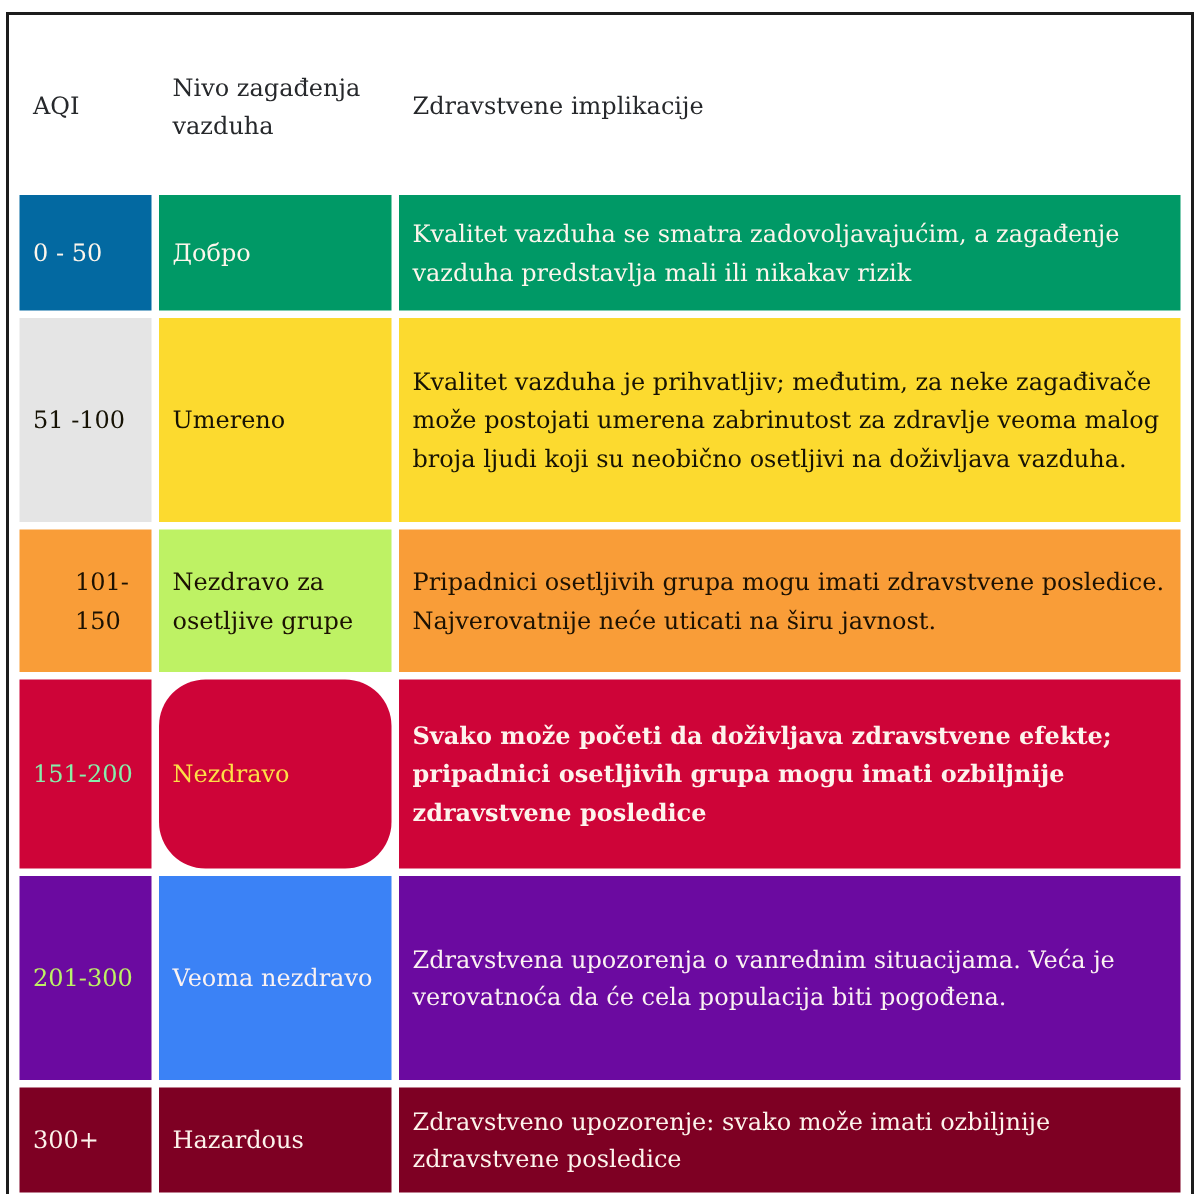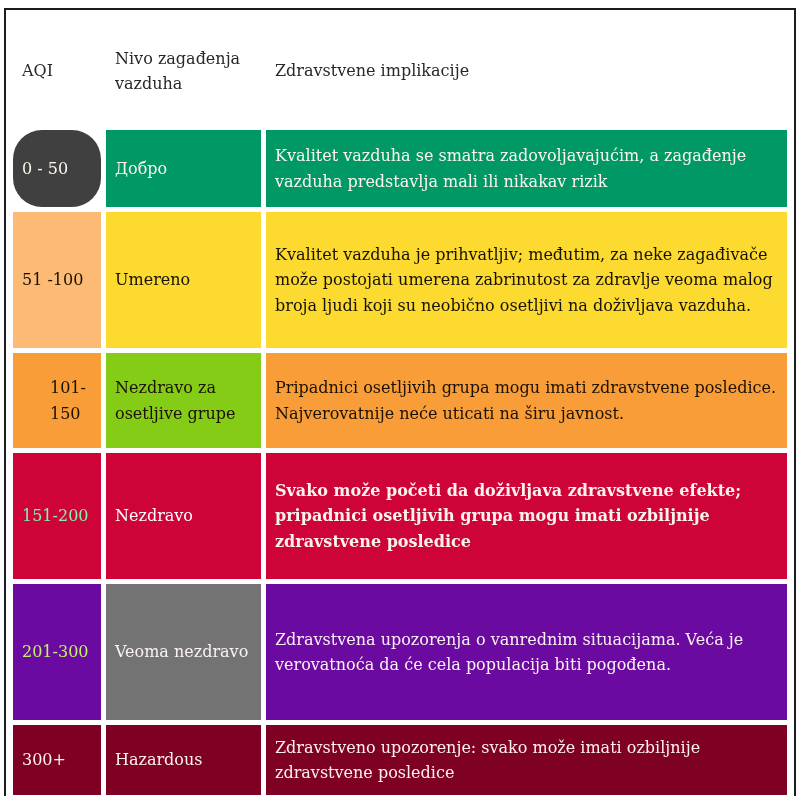--- a/index.html
+++ b/index.html
@@ -58,42 +58,42 @@
     </colgroup>
     <thead>
       <tr>
         <th>AQI</th>
         <th>Nivo zagađenja vazduha</th>
         <th>Zdravstvene implikacije</th>
       </tr>
     </thead>
     <tbody>
       <tr class="r0">
-        <td style="background-color: #404040; color: rgb(253, 246, 236); border-radius: 29px;">0 - 50</td>
+        <td style="background-color: #0369a1; color: rgb(253, 246, 236);">0 - 50</td>
         <td style="background-color: rgb(0, 153, 102); color: rgb(253, 246, 236); margin-top: 27px;">Добро</td>
         <td style="background-color: rgb(0, 153, 102); color: rgb(253, 246, 236);">Kvalitet vazduha se smatra zadovoljavajućim, a zagađenje vazduha predstavlja mali ili nikakav rizik</td>
       </tr>
       <tr class="r1">
-        <td style="background-color: #fdba74; color: rgb(22, 18, 4);">51 -100</td>
+        <td style="background-color: #e5e5e5; color: rgb(22, 18, 4);">51 -100</td>
         <td style="background-color: rgb(252, 218, 47); color: rgb(22, 18, 4);">Umereno</td>
         <td style="background-color: rgb(252, 218, 47); color: rgb(22, 18, 4);">Kvalitet vazduha je prihvatljiv; međutim, za neke zagađivače može postojati umerena zabrinutost za zdravlje veoma malog broja ljudi koji su neobično osetljivi na doživljava vazduha.</td>
       </tr>
       <tr class="r2">
         <td style="background-color: rgb(249, 157, 56); color: rgb(28, 17, 2); padding-left: 37px;">101-150</td>
-        <td style="background-color: #84cc16; color: rgb(28, 17, 2);">Nezdravo za osetljive grupe</td>
+        <td style="background-color: #bef264; color: rgb(28, 17, 2);">Nezdravo za osetljive grupe</td>
         <td style="background-color: rgb(249, 157, 56); color: rgb(28, 17, 2);">Pripadnici osetljivih grupa mogu imati zdravstvene posledice. Najverovatnije neće uticati na širu javnost.</td>
       </tr>
       <tr class="r3">
         <td style="background-color: rgb(206, 4, 56); color: #86efac;">151-200</td>
-        <td style="background-color: rgb(206, 4, 56); color: #ffffff;">Nezdravo</td>
+        <td style="background-color: rgb(206, 4, 56); color: #fde047; border-radius: 31px;">Nezdravo</td>
         <td style="background-color: rgb(206, 4, 56); color: rgb(253, 243, 236); font-weight: bold;">Svako može početi da doživljava zdravstvene efekte; pripadnici osetljivih grupa mogu imati ozbiljnije zdravstvene posledice</td>
       </tr>
       <tr class="r4">
         <td style="background-color: rgb(107, 10, 160); color: #bef264;">201-300</td>
-        <td style="background-color: #737373; color: rgb(251, 242, 242);">Veoma nezdravo</td>
+        <td style="background-color: #3b82f6; color: rgb(251, 242, 242);">Veoma nezdravo</td>
         <td style="background-color: rgb(107, 10, 160); color: rgb(251, 242, 242); margin-top: 12px;">Zdravstvena upozorenja o vanrednim situacijama. Veća je verovatnoća da će cela populacija biti pogođena.</td>
       </tr>
       <tr class="r5">
         <td style="background-color: rgb(126, 0, 35); color: rgb(253, 243, 236);">300+</td>
         <td style="background-color: rgb(126, 0, 35); color: rgb(253, 243, 236);">Hazardous</td>
         <td style="background-color: rgb(126, 0, 35); color: rgb(253, 243, 236);">Zdravstveno upozorenje: svako može imati ozbiljnije zdravstvene posledice</td>
       </tr>
     </tbody>
   </table>
 </div>

